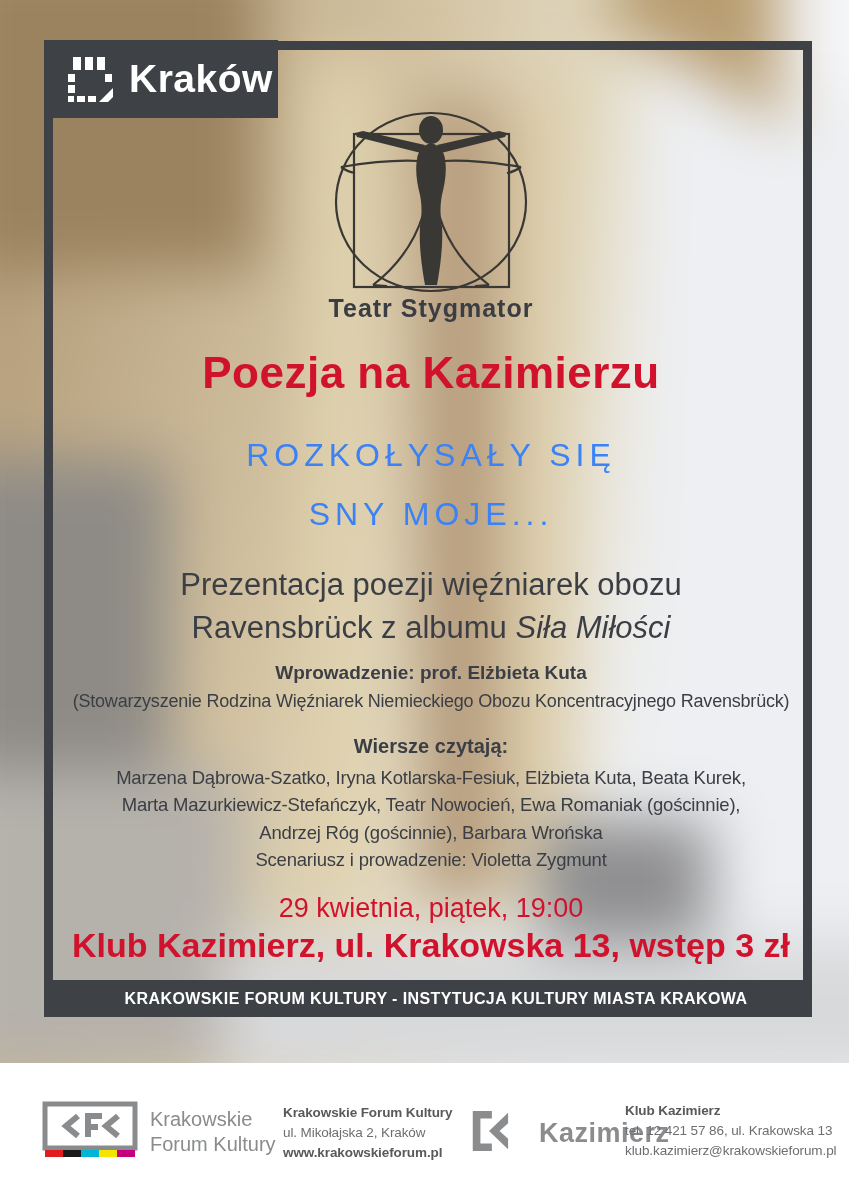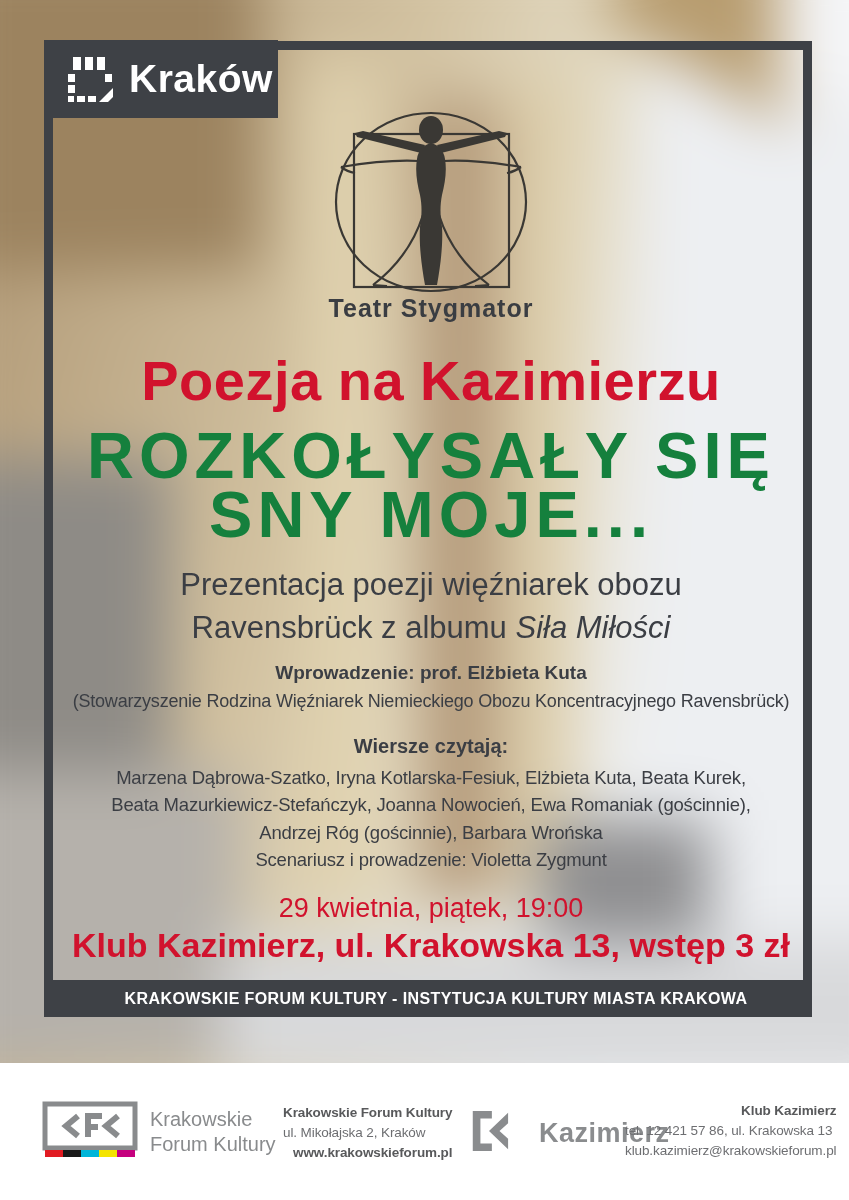--- a/index.html
+++ b/index.html
@@ -33,44 +33,44 @@
            border:9px solid #3e4146; }
   .krakow-box { position:absolute; left:44px; top:40px; width:234px; height:78px;
                 background:#3e4146; display:flex; align-items:center; padding-left:22px; z-index:5; }
   .krakow-box svg { display:block; }
   .krakow-label { color:#ffffff; font-size:39px; font-weight:600; letter-spacing:.5px; margin-left:15px; }
 
   
   .cblock { position:absolute; left:56px; width:750px; text-align:center; z-index:3; }
   .logo-wrap   { top:105px; }
   .teatr-name  { top:294px; font-size:25px; font-weight:700; letter-spacing:1px; color:#3a3d42; }
-  .series-title{ top:348px; font-size:56px; font-weight:700; color:#d1122d; letter-spacing:.5px; }
-  .main-title  { top:426px; font-size:65px; line-height:59px; font-weight:700;
-                 letter-spacing:5px; color:#15803d; }
+  .series-title{ top:348px; font-size:44px; font-weight:700; color:#d1122d; letter-spacing:.5px; }
+  .main-title  { top:426px; font-size:32px; line-height:59px; font-weight:400;
+                 letter-spacing:5px; color:#3b82f6; }
   .subtitle    { top:563px; font-size:31px; line-height:43px; font-weight:500; color:#3b3e44; }
   .subtitle .album { font-style:italic; }
   .intro1      { top:662px; font-size:19px; font-weight:600; color:#3b3e44; }
   .intro2      { top:691px; font-size:18px; letter-spacing:-.2px; color:#3b3e44; }
   .readers-h   { top:735px; font-size:20px; font-weight:600; color:#3b3e44; }
   .readers     { top:764px; font-size:18.5px; line-height:27.4px; letter-spacing:-.2px; color:#3b3e44; }
   .event-date  { top:893px; font-size:27px; font-weight:400; color:#d1122d; }
   .event-place { top:926px; font-size:34px; font-weight:700; color:#d1122d; }
 
   .bottom-bar { position:absolute; left:44px; top:980px; width:768px; height:37px;
                 background:#3e4146; display:flex; align-items:center; justify-content:center; z-index:4;padding-left:16px; }
   .bottom-bar span { color:#ffffff; font-size:16px; font-weight:700; letter-spacing:.4px; }
 
   
   .footer { position:absolute; left:0; top:1063px; width:849px; height:137px; background:#ffffff; }
   .kfk-logo { position:absolute; left:42px; top:38px; }
   .kfk-name { position:absolute; left:150px; top:44px; font-size:20px; line-height:25px;
               color:#898b8d; font-weight:500; }
   .kfk-info { position:absolute; left:283px; top:40px; font-size:13.5px; line-height:20px;
               color:#6d6e71; letter-spacing:-.1px; }
-  .kfk-info .b, .klub-info .b { font-weight:700; color:#58595b;text-align:right; }
+  .kfk-info .b, .klub-info .b { font-weight:700; color:#58595b; }
   .kaz-logo { position:absolute; left:468px; top:45px; display:flex; align-items:center; }
   .kaz-logo .kaz-word { font-size:27px; font-weight:700; color:#8a8c8e; margin-left:29px; letter-spacing:.5px; }
   .klub-info { position:absolute; left:625px; top:38px; font-size:13.5px; line-height:20px;
                color:#6d6e71; letter-spacing:-.1px; }
 </style>
 </head>
 <body>
 
 <div class="bg">
   <div class="blobs">
@@ -155,21 +155,21 @@
   <div>Prezentacja poezji więźniarek obozu</div>
   <div><span>Ravensbrück z albumu </span><span class="album">Siła Miłości</span></div>
 </div>
 
 <div class="cblock intro1">Wprowadzenie: prof. Elżbieta Kuta</div>
 <div class="cblock intro2">(Stowarzyszenie Rodzina Więźniarek Niemieckiego Obozu Koncentracyjnego Ravensbrück)</div>
 
 <div class="cblock readers-h">Wiersze czytają:</div>
 <div class="cblock readers">
   <div>Marzena Dąbrowa-Szatko, Iryna Kotlarska-Fesiuk, Elżbieta Kuta, Beata Kurek,</div>
-  <div>Beata Mazurkiewicz-Stefańczyk, Joanna Nowocień, Ewa Romaniak (gościnnie),</div>
+  <div>Marta Mazurkiewicz-Stefańczyk, Teatr Nowocień, Ewa Romaniak (gościnnie),</div>
   <div>Andrzej Róg (gościnnie), Barbara Wrońska</div>
   <div>Scenariusz i prowadzenie: Violetta Zygmunt</div>
 </div>
 
 <div class="cblock event-date">29 kwietnia, piątek, 19:00</div>
 <div class="cblock event-place">Klub Kazimierz, ul. Krakowska 13, wstęp 3 zł</div>
 
 <div class="bottom-bar">
   <span>KRAKOWSKIE FORUM KULTURY - INSTYTUCJA KULTURY MIASTA KRAKOWA</span>
 </div>

